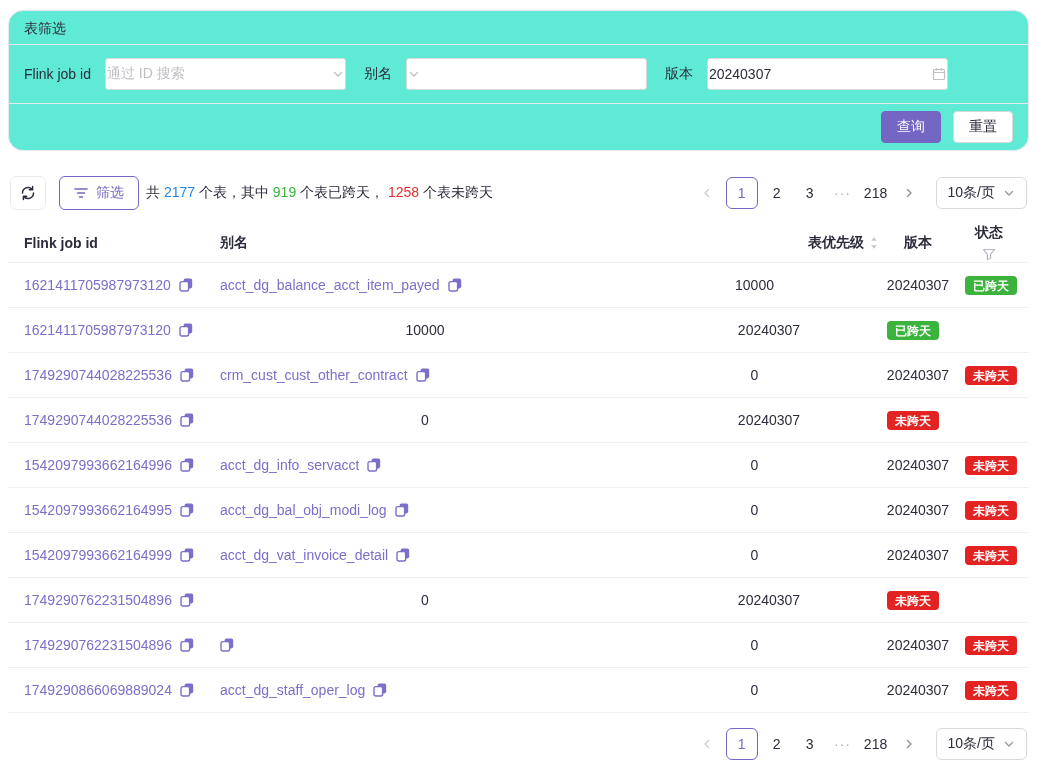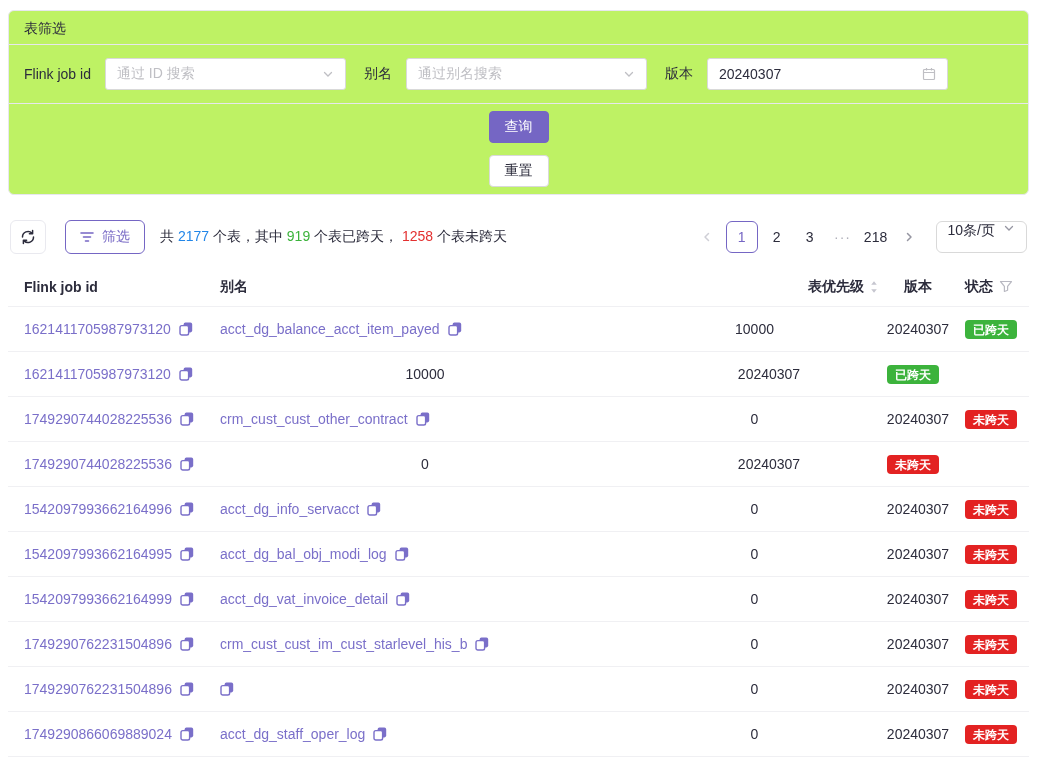--- a/index.html
+++ b/index.html
@@ -7,69 +7,69 @@
     --badge-green:#3cb33c; --badge-red:#e32222; --text:#2c2c3c; --border:#e7e7ee;
     --input-border:#d9d9d9; --row-border:#f0f0f3; --placeholder:#bfbfc4; --icon-gray:#c3c3cc;
   }
   *{box-sizing:border-box;margin:0;padding:0;}
   body{
     width:1037px;height:767px;overflow:hidden;background:#fff;
     font-family:"Liberation Sans","DejaVu Sans",sans-serif;font-size:14px;color:var(--text);
   }
   svg{display:block;}
   
-  .filter-card{margin:10px 8px 0;border:1px solid var(--border);border-radius:6px;background:#bef264;}
+  .filter-card{margin:10px 8px 0;border:1px solid var(--border);border-radius:15px;background:#5eead4;}
   .card-title{height:34px;line-height:34px;padding:0 15px;border-bottom:1px solid var(--border);}
   .card-form{display:flex;align-items:center;padding:13px 15px;border-bottom:1px solid var(--border);}
   .form-item{display:flex;align-items:center;}
   .form-item + .form-item{margin-left:18px;}
   .form-label{margin-right:14px;white-space:nowrap;}
   .ctl{height:32px;border:1px solid var(--input-border);border-radius:3px;background:#fff;
-       display:flex;align-items:center;padding:0 11px;width:241px;cursor:pointer;}
+       display:flex;align-items:center;padding:0 1px;width:241px;cursor:pointer;}
   .ctl .ph{flex:1;color:var(--placeholder);white-space:nowrap;overflow:hidden;}
   .ctl .val{flex:1;color:var(--text);}
-  .card-actions{display:flex;justify-content:flex-end;align-items:center;gap:12px;padding:7px 15px;flex-direction:column;}
+  .card-actions{display:flex;justify-content:flex-end;align-items:center;gap:12px;padding:7px 15px;}
   .btn{height:32px;padding:0 15px;border-radius:4px;font-size:14px;cursor:pointer;
        display:flex;align-items:center;font-family:inherit;}
   .btn-primary{background:var(--primary);border:1px solid var(--primary);color:#fff;}
   .btn-default{background:#fff;border:1px solid var(--input-border);color:var(--text);}
   
   .toolbar{margin:25px 10px 0;display:flex;align-items:center;}
   .icon-btn{width:36px;height:34px;border:1px solid #e9e9ef;border-radius:6px;background:#fff;
             display:grid;place-items:center;cursor:pointer;}
-  .filter-btn{margin-left:19px;height:34px;padding:0 14px;border:1px solid var(--primary);
+  .filter-btn{margin-left:13px;height:34px;padding:0 14px;border:1px solid var(--primary);
               border-radius:6px;background:#fff;color:var(--primary);display:flex;align-items:center;
               gap:8px;cursor:pointer;font-family:inherit;font-size:14px;}
-  .summary{margin-left:15px;white-space:nowrap;}
+  .summary{margin-left:7px;white-space:nowrap;}
   .num-blue{color:var(--blue);}
   .num-green{color:var(--green);}
   .num-red{color:var(--red);}
   .toolbar-right{margin-left:auto;display:flex;align-items:center;}
   
   .pager{display:flex;align-items:center;}
   .pg-item{min-width:28px;height:32px;display:flex;align-items:center;justify-content:center;
            margin-left:5px;cursor:pointer;border-radius:6px;color:var(--text);}
   .pg-item:first-child{margin-left:0;}
   .pg-active{border:1px solid var(--primary);color:var(--primary);min-width:32px;background:#fff;}
   .pg-prev{color:#cfcfd6;}
   .pg-next{color:#9696a2;}
   .pg-ellipsis{color:#b0b0ba;letter-spacing:1px;}
   .size-select{margin-left:13px;height:32px;border:1px solid var(--input-border);border-radius:6px;
-               background:#fff;display:flex;align-items:flex-start;gap:8px;padding:0 11px;cursor:pointer;}
+               background:#fff;display:flex;align-items:center;gap:8px;padding:0 11px;cursor:pointer;}
   
   .table{margin:13px 8px 0;}
   .t-row{display:grid;grid-template-columns:196px 1fr 220px 78px 56px;align-items:center;
          padding:0 16px;border-bottom:1px solid var(--row-border);height:45px;}
   .t-header{height:40px;font-weight:600;}
   .cell-id,.cell-alias{display:flex;align-items:center;gap:8px;min-width:0;}
   .cell-alias span.link-text{overflow:hidden;text-overflow:ellipsis;white-space:nowrap;text-align:center;}
   .link{color:var(--link);cursor:pointer;white-space:nowrap;}
   .h-priority{display:flex;align-items:center;justify-content:flex-end;gap:5px;}
   .h-version,.cell-version{text-align:center;}
-  .h-status{display:flex;align-items:center;gap:6px;padding-left:8px;}
+  .h-status{display:flex;align-items:center;gap:6px;padding-left:8px;flex-direction:column;}
   .cell-priority{text-align:center;padding-right:29px;}
   .cell-status{padding-left:8px;}
   .badge{display:inline-block;padding:4px 8px 3px;border-radius:4px;color:#fff;font-size:12px;
          line-height:1;white-space:nowrap;cursor:default;font-weight:bold;}
   .badge-green{background:var(--badge-green);}
   .badge-red{background:var(--badge-red);}
   .copy-btn{cursor:pointer;flex:0 0 auto;}
   .copy-back{fill:var(--link);}
   .copy-front{fill:#fff;stroke:var(--link);stroke-width:1.4px;}
   .bottom-pager-wrap{display:flex;justify-content:flex-end;margin:15px 10px 0;}
@@ -89,21 +89,20 @@
           <svg width="12" height="12" viewBox="0 0 12 12" fill="none" stroke="#bfbfc4" stroke-width="1.3" stroke-linecap="round">
               <path d="M2.5 4.5L6 8l3.5-3.5"></path>
             </svg>
         </span>
       </div>
     </div>
 
     <div class="form-item">
       <span class="form-label">别名</span>
       <div class="ctl">
-        <span class="ph">通过别名搜索</span>
         <span>
           <svg width="12" height="12" viewBox="0 0 12 12" fill="none" stroke="#bfbfc4" stroke-width="1.3" stroke-linecap="round">
               <path d="M2.5 4.5L6 8l3.5-3.5"></path>
             </svg>
         </span>
       </div>
     </div>
 
     <div class="form-item">
       <span class="form-label">版本</span>
@@ -363,29 +362,20 @@
     <div class="cell-priority">0</div>
     <div class="cell-version">20240307</div>
     <div class="cell-status">
       <span class="badge badge-red">未跨天</span>
     </div>
   </div>
 
   <div class="t-row">
     <div class="cell-id">
       <span class="link">1749290762231504896</span>
-      <span class="copy-btn">
-        <svg width="14" height="14" viewBox="0 0 14 14">
-              <rect class="copy-back" x="4.6" y="0.6" width="8.6" height="9.8" rx="1.8"></rect>
-              <rect class="copy-front" x="1" y="3.6" width="8.6" height="9.4" rx="1.8"></rect>
-            </svg>
-      </span>
-    </div>
-    <div class="cell-alias">
-      <span class="link link-text">crm_cust_cust_im_cust_starlevel_his_b</span>
       <span class="copy-btn">
         <svg width="14" height="14" viewBox="0 0 14 14">
               <rect class="copy-back" x="4.6" y="0.6" width="8.6" height="9.8" rx="1.8"></rect>
               <rect class="copy-front" x="1" y="3.6" width="8.6" height="9.4" rx="1.8"></rect>
             </svg>
       </span>
     </div>
     <div class="cell-priority">0</div>
     <div class="cell-version">20240307</div>
     <div class="cell-status">

